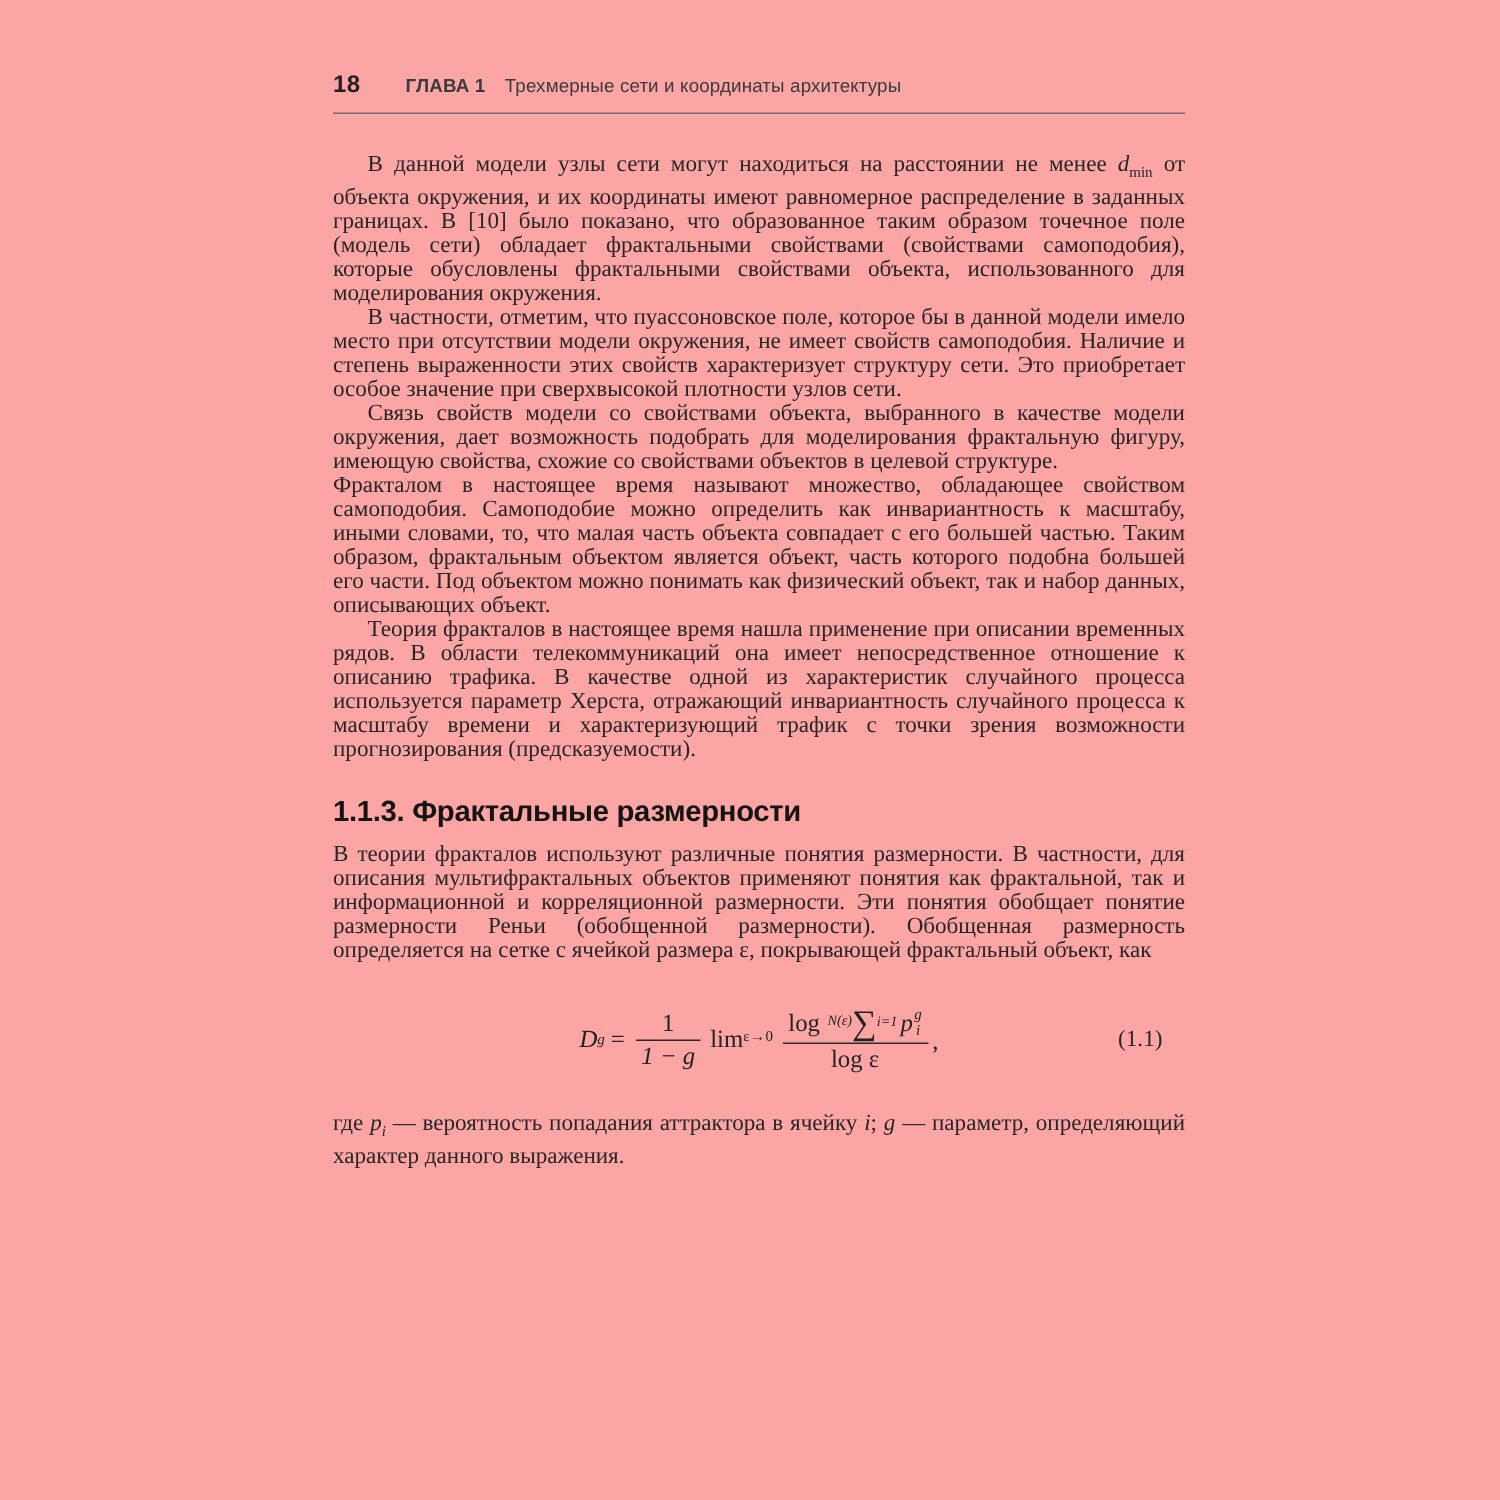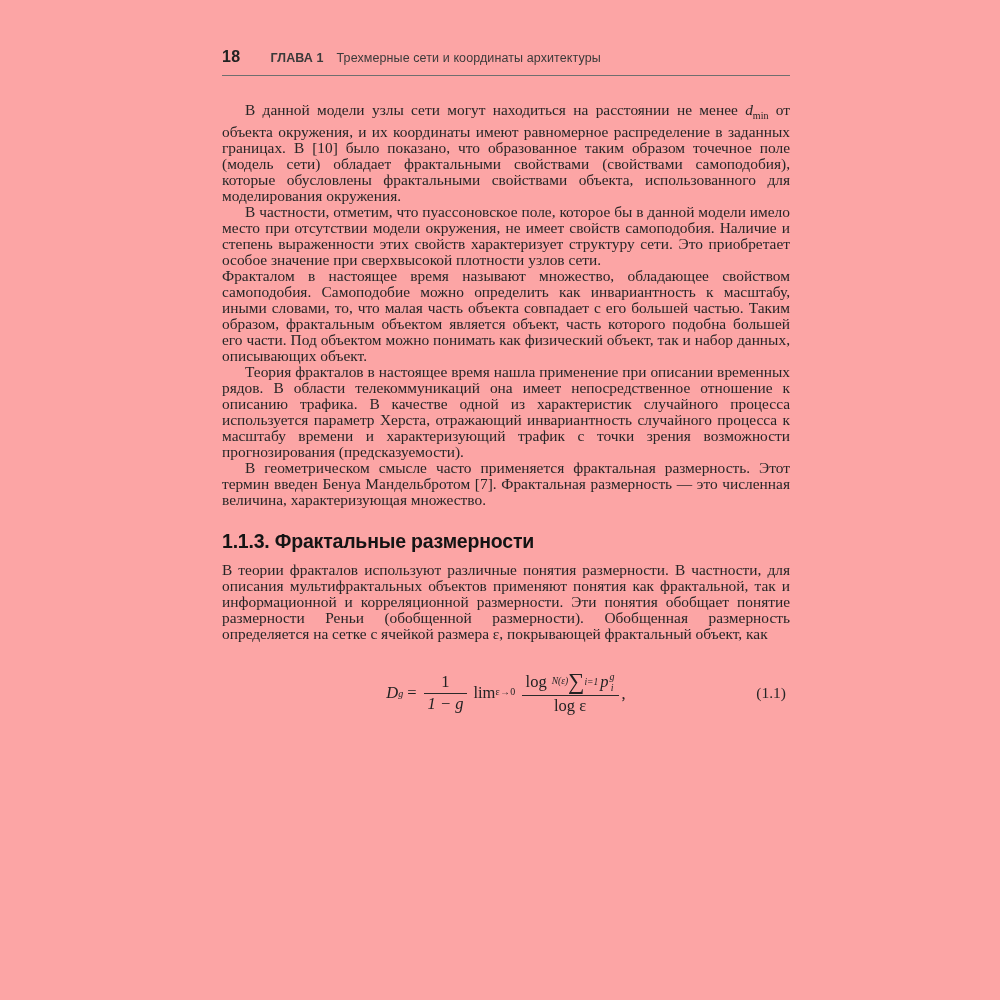--- a/index.html
+++ b/index.html
@@ -113,21 +113,21 @@
     flex-direction:column;
     justify-content:center;
     font-size:10px;
     line-height:1.15;
     font-style:italic;
     margin-left:1px;
   }
   .comma { align-self:flex-end; margin-bottom:12px; }
   .eq-label {
     position:absolute;
-    right:4px; top:50%;
+    right:15px; top:50%;
     transform:translateY(-50%);
     font-size:15.5px;
     color:#262626;
   }
 </style>
 </head>
 <body>
 
 <div class="page">
   <div class="column">
@@ -137,27 +137,27 @@
       <span class="chapter-label">ГЛАВА 1</span>
       <span class="chapter-title">Трехмерные сети и координаты архитектуры</span>
     </div>
 
     <div class="spacer-26"></div>
 
     <p class="body-p indent"><span>В данной модели узлы сети могут находиться на расстоянии не менее </span><span class="var">d</span><sub class="small">min</sub><span> от объекта окружения, и их координаты имеют равномерное распределение в заданных границах. В [10] было показано, что образованное таким образом точечное поле (модель сети) обладает фрактальными свойствами (свойствами самоподобия), которые обусловлены фрактальными свойствами объекта, использованного для моделирования окружения.</span></p>
 
     <p class="body-p indent">В частности, отметим, что пуассоновское поле, которое бы в данной модели имело место при отсутствии модели окружения, не имеет свойств самоподобия. Наличие и степень выраженности этих свойств характеризует структуру сети. Это приобретает особое значение при сверхвысокой плотности узлов сети.</p>
 
+    <p class="body-p indent">Связь свойств модели со свойствами объекта, выбранного в качестве модели окружения, дает возможность подобрать для моделирования фрактальную фигуру, имеющую свойства, схожие со свойствами объектов в целевой структуре.</p>
 
 
     <p class="body-p first-after-head">Фракталом в настоящее время называют множество, обладающее свойством самоподобия. Самоподобие можно определить как инвариантность к масштабу, иными словами, то, что малая часть объекта совпадает с его большей частью. Таким образом, фрактальным объектом является объект, часть которого подобна большей его части. Под объектом можно понимать как физический объект, так и набор данных, описывающих объект.</p>
 
     <p class="body-p indent">Теория фракталов в настоящее время нашла применение при описании временных рядов. В области телекоммуникаций она имеет непосредственное отношение к описанию трафика. В качестве одной из характеристик случайного процесса используется параметр Херста, отражающий инвариантность случайного процесса к масштабу времени и характеризующий трафик с точки зрения возможности прогнозирования (предсказуемости).</p>
 
-    <p class="body-p indent">В геометрическом смысле часто применяется фрактальная размерность. Этот термин введен Бенуа Мандельбротом [7]. Фрактальная размерность — это численная величина, характеризующая множество.</p>
 
     <h2 class="section-h">1.1.3. Фрактальные размерности</h2>
 
     <p class="body-p first-after-head">В теории фракталов используют различные понятия размерности. В частности, для описания мультифрактальных объектов применяют понятия как фрактальной, так и информационной и корреляционной размерности. Эти понятия обобщает понятие размерности Реньи (обобщенной размерности). Обобщенная размерность определяется на сетке с ячейкой размера ε, покрывающей фрактальный объект, как</p>
 
     <div class="formula-row">
       <span class="math">
         <span class="var">D</span>
           <sub class="small var">g</sub>
         <span style="margin:0 4px;">=</span>
@@ -183,15 +183,16 @@
               <span>i</span>
             </span>
           </span>
           <span class="den">log ε</span>
         </span>
         <span class="comma">,</span>
       </span>
       <span class="eq-label">(1.1)</span>
     </div>
 
+    <p class="body-p"><span>где </span><span class="var">p</span><sub class="small var">i</sub><span> — вероятность попадания аттрактора в ячейку </span><span class="var">i</span><span>; </span><span class="var">g</span><span> — параметр, определяющий характер данного выражения.</span></p>
 
   </div>
 </div>
 
 </body></html>

